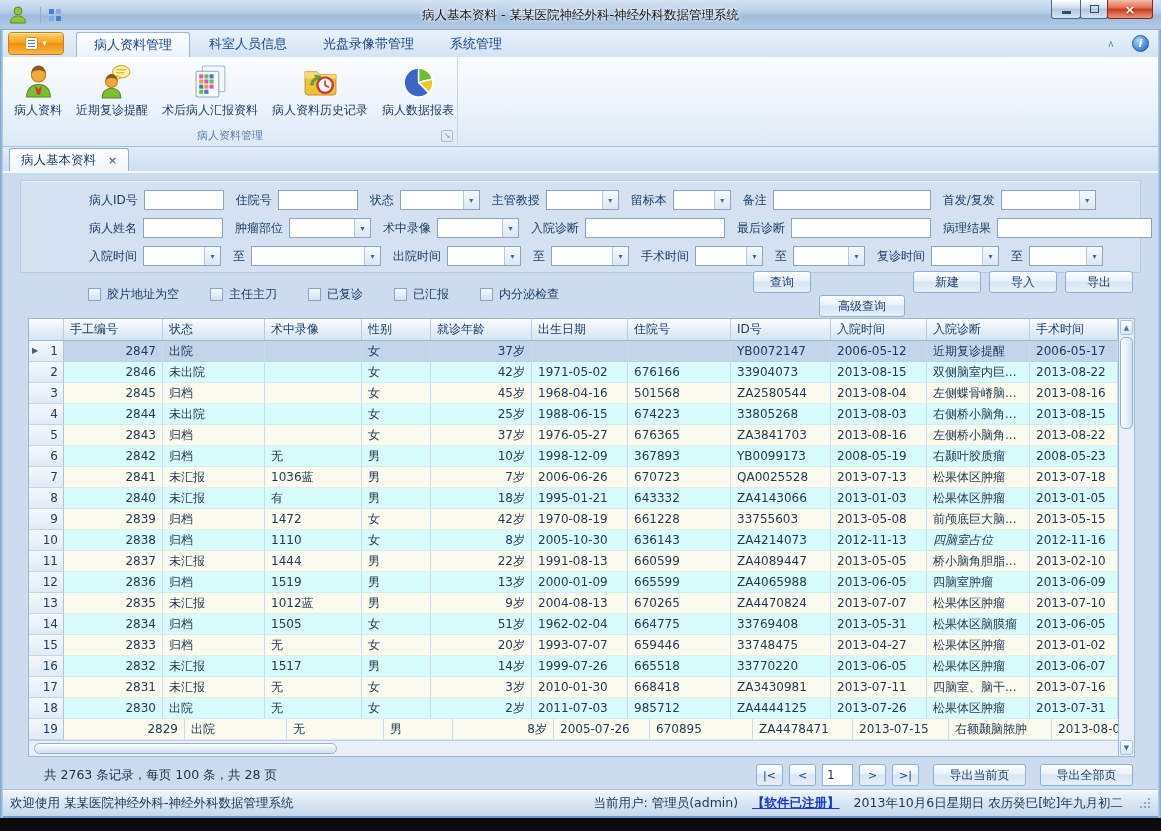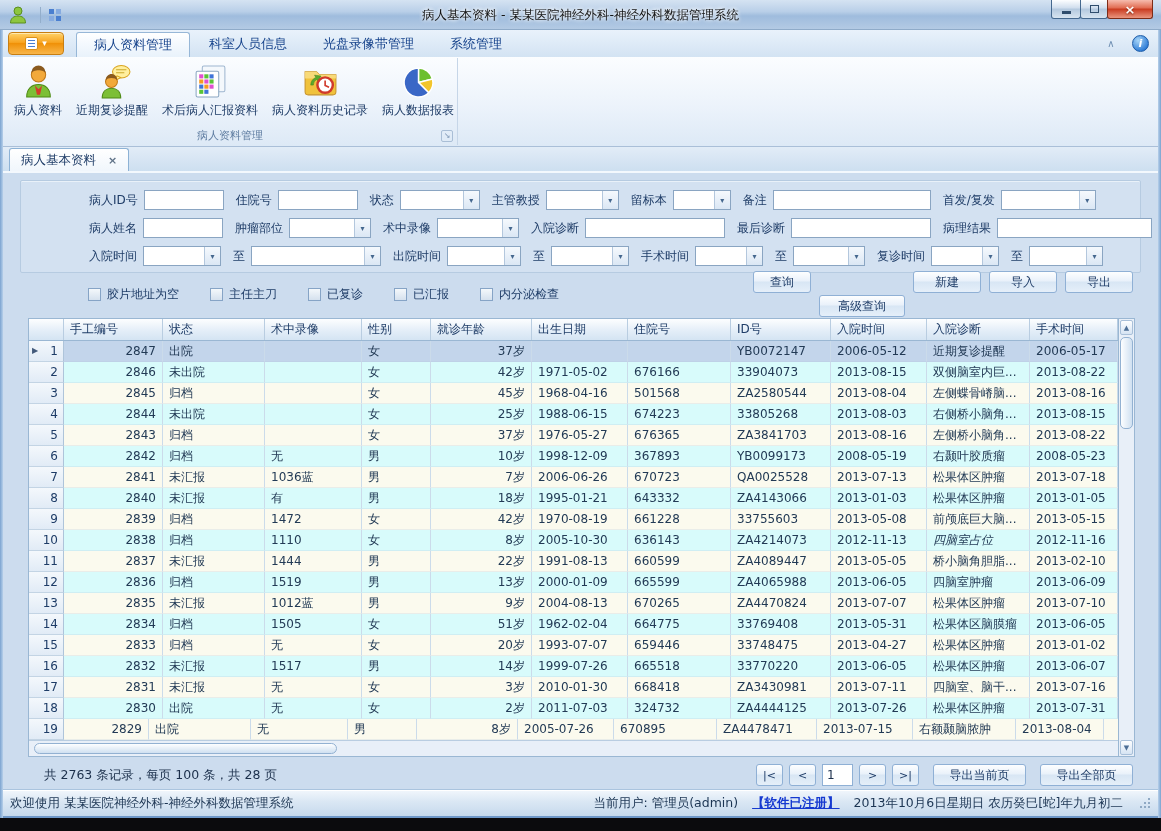--- a/index.html
+++ b/index.html
@@ -680,31 +680,31 @@
           <div class="trow reven">
             <span class="cell selcol">
               <span class="rownum">18</span>
             </span>
             <span class="cell ar" style="width: 99px;">2830</span>
             <span class="cell" style="width: 102px;">出院</span>
             <span class="cell" style="width: 97px;">无</span>
             <span class="cell" style="width: 69px;">女</span>
             <span class="cell ar" style="width: 101px;">2岁</span>
             <span class="cell" style="width: 96px;">2011-07-03</span>
-            <span class="cell" style="width: 103px;">324732</span>
+            <span class="cell" style="width: 103px;">985712</span>
             <span class="cell" style="width: 100px;">ZA4444125</span>
             <span class="cell" style="width: 96px;">2013-07-26</span>
             <span class="cell" style="width: 103px;">松果体区肿瘤</span>
             <span class="cell" style="width: 88px;">2013-07-31</span>
           </div>
           <div class="trow rodd">
             <span class="cell selcol">
               <span class="rownum">19</span>
             </span>
-            <span class="cell ar" style="width: 85px;">2829</span>
+            <span class="cell ar" style="width: 121px;">2829</span>
             <span class="cell" style="width: 102px;">出院</span>
             <span class="cell" style="width: 97px;">无</span>
             <span class="cell" style="width: 69px;">男</span>
             <span class="cell ar" style="width: 101px;">8岁</span>
             <span class="cell" style="width: 96px;">2005-07-26</span>
             <span class="cell" style="width: 103px;">670895</span>
             <span class="cell" style="width: 100px;">ZA4478471</span>
             <span class="cell" style="width: 96px;">2013-07-15</span>
             <span class="cell" style="width: 103px;">右额颞脑脓肿</span>
             <span class="cell" style="width: 88px;">2013-08-04</span>

